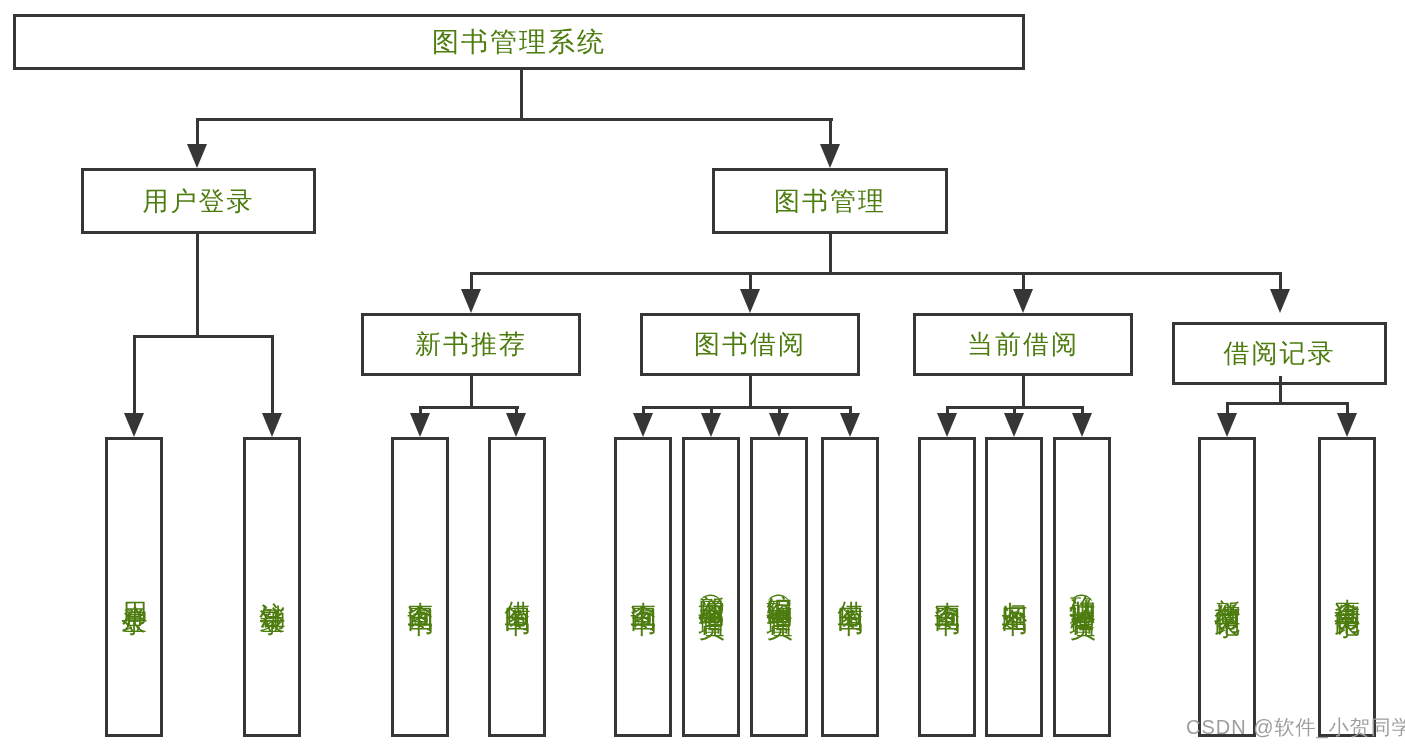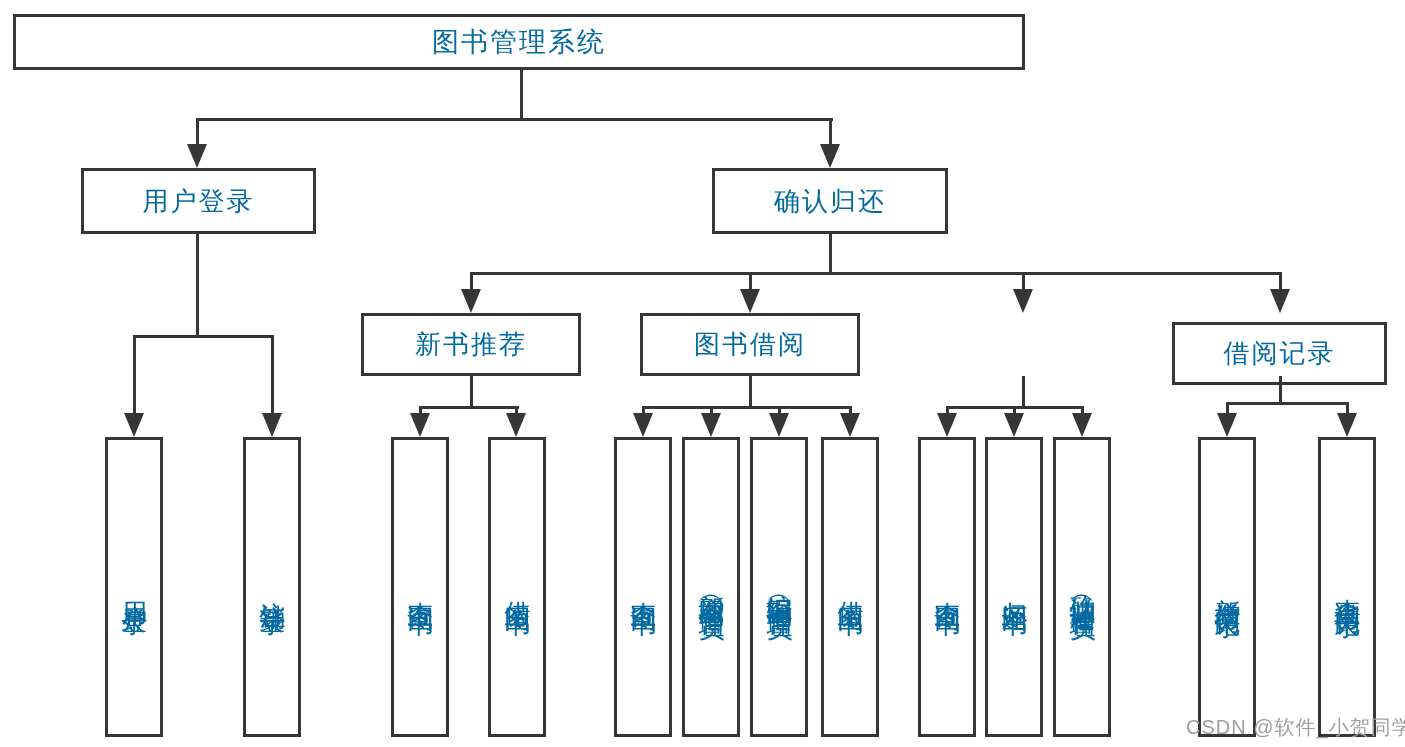--- a/index.html
+++ b/index.html
@@ -3,21 +3,21 @@
 <meta charset="utf-8">
 <style>
   html,body{margin:0;padding:0;background:#ffffff;}
   #canvas{
     position:relative;width:1405px;height:747px;background:#ffffff;
     font-family:"Liberation Sans","DejaVu Sans",sans-serif;overflow:hidden;
   }
   .box{
     position:absolute;background:#ffffff;border:3px solid #363636;
     box-sizing:border-box;display:flex;align-items:center;justify-content:center;
-    color:#0369a1;
+    color:#4d7c0f;
     text-align:right;
   }
   .hlabel{font-size:26px;letter-spacing:2px;white-space:nowrap;}
   .title-label{font-size:27px;letter-spacing:2px;white-space:nowrap;}
   .vlabel{
     writing-mode:vertical-rl;text-orientation:mixed;
     font-size:26px;letter-spacing:3px;line-height:1.15;white-space:nowrap;
   }
   .line{position:absolute;background:#363636;}
   .arrowhead{
@@ -43,21 +43,21 @@
   <div class="line" style="left:196px;top:118px;width:637px;height:3px;"></div>
   <div class="line" style="left:196px;top:118px;width:3px;height:30px;"></div>
   <div class="arrowhead" style="left:187px;top:144px;"></div>
   <div class="line" style="left:829px;top:118px;width:3px;height:30px;"></div>
   <div class="arrowhead" style="left:820px;top:144px;"></div>
 
   <div class="box" style="left:81px;top:168px;width:235px;height:66px;">
     <span class="hlabel">用户登录</span>
   </div>
   <div class="box" style="left:712px;top:168px;width:236px;height:66px;">
-    <span class="hlabel">确认归还</span>
+    <span class="hlabel">图书管理</span>
   </div>
 
   <div class="line" style="left:196px;top:234px;width:3px;height:104px;"></div>
   <div class="line" style="left:133px;top:335px;width:141px;height:3px;"></div>
   <div class="line" style="left:133px;top:335px;width:3px;height:82px;"></div>
   <div class="arrowhead" style="left:124px;top:413px;"></div>
   <div class="line" style="left:271px;top:335px;width:3px;height:82px;"></div>
   <div class="arrowhead" style="left:262px;top:413px;"></div>
 
   <div class="line" style="left:829px;top:234px;width:3px;height:41px;"></div>
@@ -69,20 +69,23 @@
   <div class="line" style="left:1022px;top:272px;width:3px;height:20px;"></div>
   <div class="arrowhead" style="left:1013px;top:289px;"></div>
   <div class="line" style="left:1279px;top:272px;width:3px;height:20px;"></div>
   <div class="arrowhead" style="left:1270px;top:289px;"></div>
 
   <div class="box" style="left:361px;top:313px;width:220px;height:63px;">
     <span class="hlabel">新书推荐</span>
   </div>
   <div class="box" style="left:640px;top:313px;width:220px;height:63px;">
     <span class="hlabel">图书借阅</span>
+  </div>
+  <div class="box" style="left:913px;top:313px;width:220px;height:63px;">
+    <span class="hlabel">当前借阅</span>
   </div>
   <div class="box" style="left:1172px;top:322px;width:215px;height:63px;">
     <span class="hlabel">借阅记录</span>
   </div>
 
   <div class="line" style="left:470px;top:376px;width:3px;height:33px;"></div>
   <div class="line" style="left:419px;top:406px;width:100px;height:3px;"></div>
   <div class="line" style="left:419px;top:406px;width:3px;height:10px;"></div>
   <div class="arrowhead" style="left:410px;top:413px;"></div>
   <div class="line" style="left:515px;top:406px;width:3px;height:10px;"></div>

